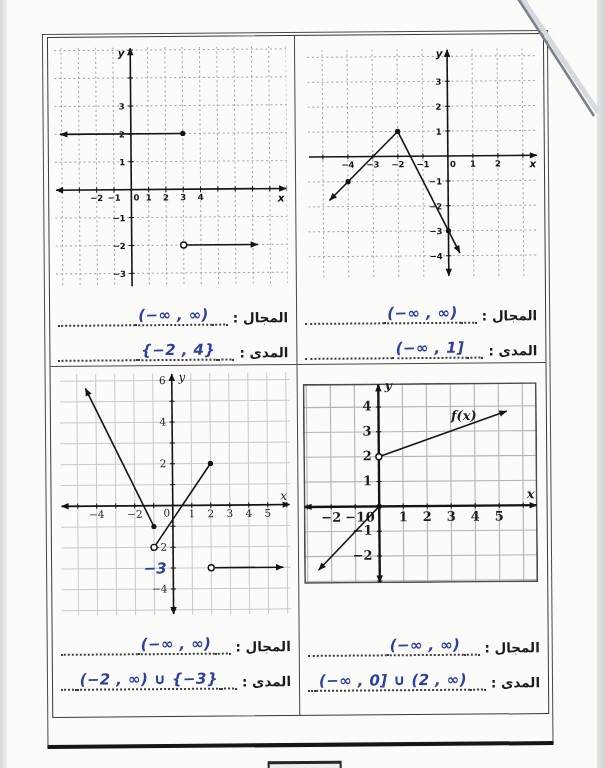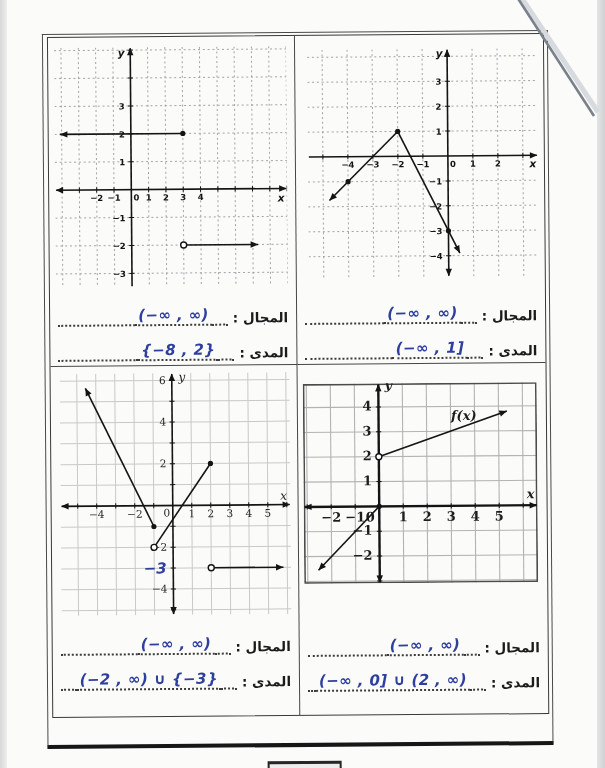--- a/index.html
+++ b/index.html
@@ -138,21 +138,21 @@
         <div class="answers a1">
           <div class="ans">
             <span class="lbl">المجال :</span>
             <span class="lead l1"></span>
             <span class="val">(−∞ , ∞)</span>
             <span class="lead grow"></span>
           </div>
           <div class="ans">
             <span class="lbl">المدى :</span>
             <span class="lead l1"></span>
-            <span class="val">{−8 , 2}</span>
+            <span class="val">{−2 , 4}</span>
             <span class="lead grow"></span>
           </div>
         </div>
       </div>
 
       <div class="cell c2">
         <svg class="graph g2" width="230" height="228">
             <line x1="14.999999999999991" y1="0" x2="14.999999999999991" y2="228" class="g-dashed" stroke-width="null"></line>
             <line x1="40" y1="0" x2="40" y2="228" class="g-dashed" stroke-width="null"></line>
             <line x1="64.99999999999999" y1="0" x2="64.99999999999999" y2="228" class="g-dashed" stroke-width="null"></line>

